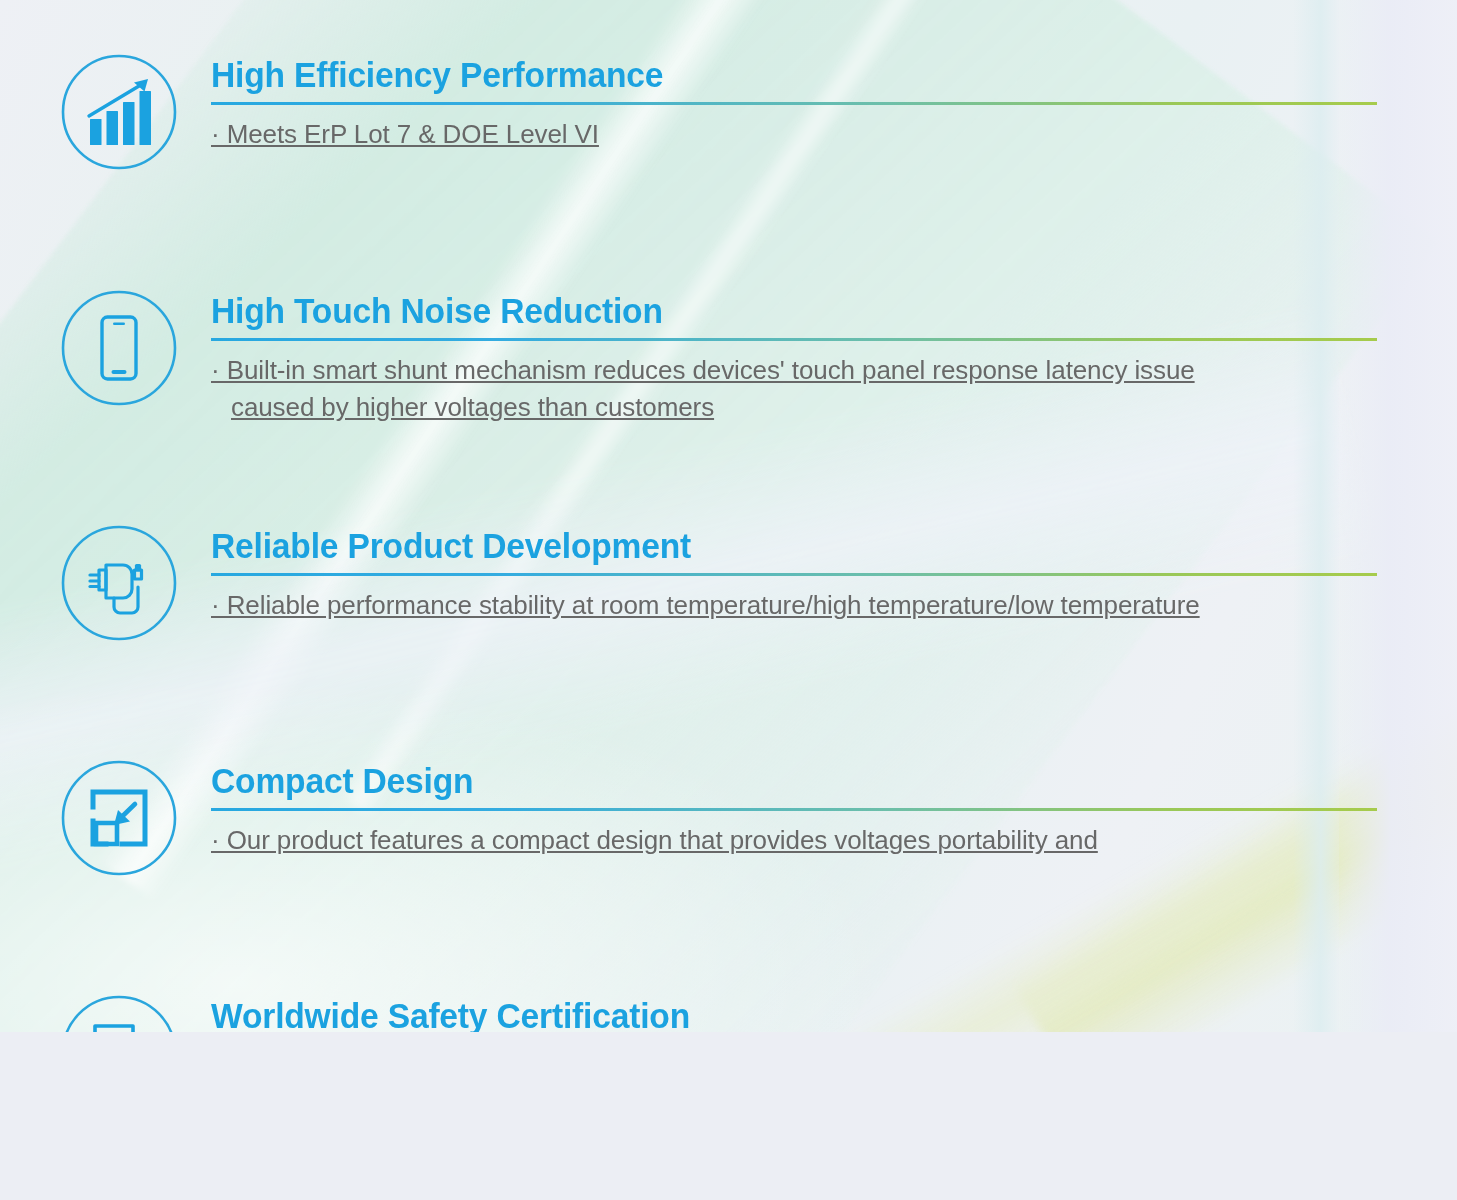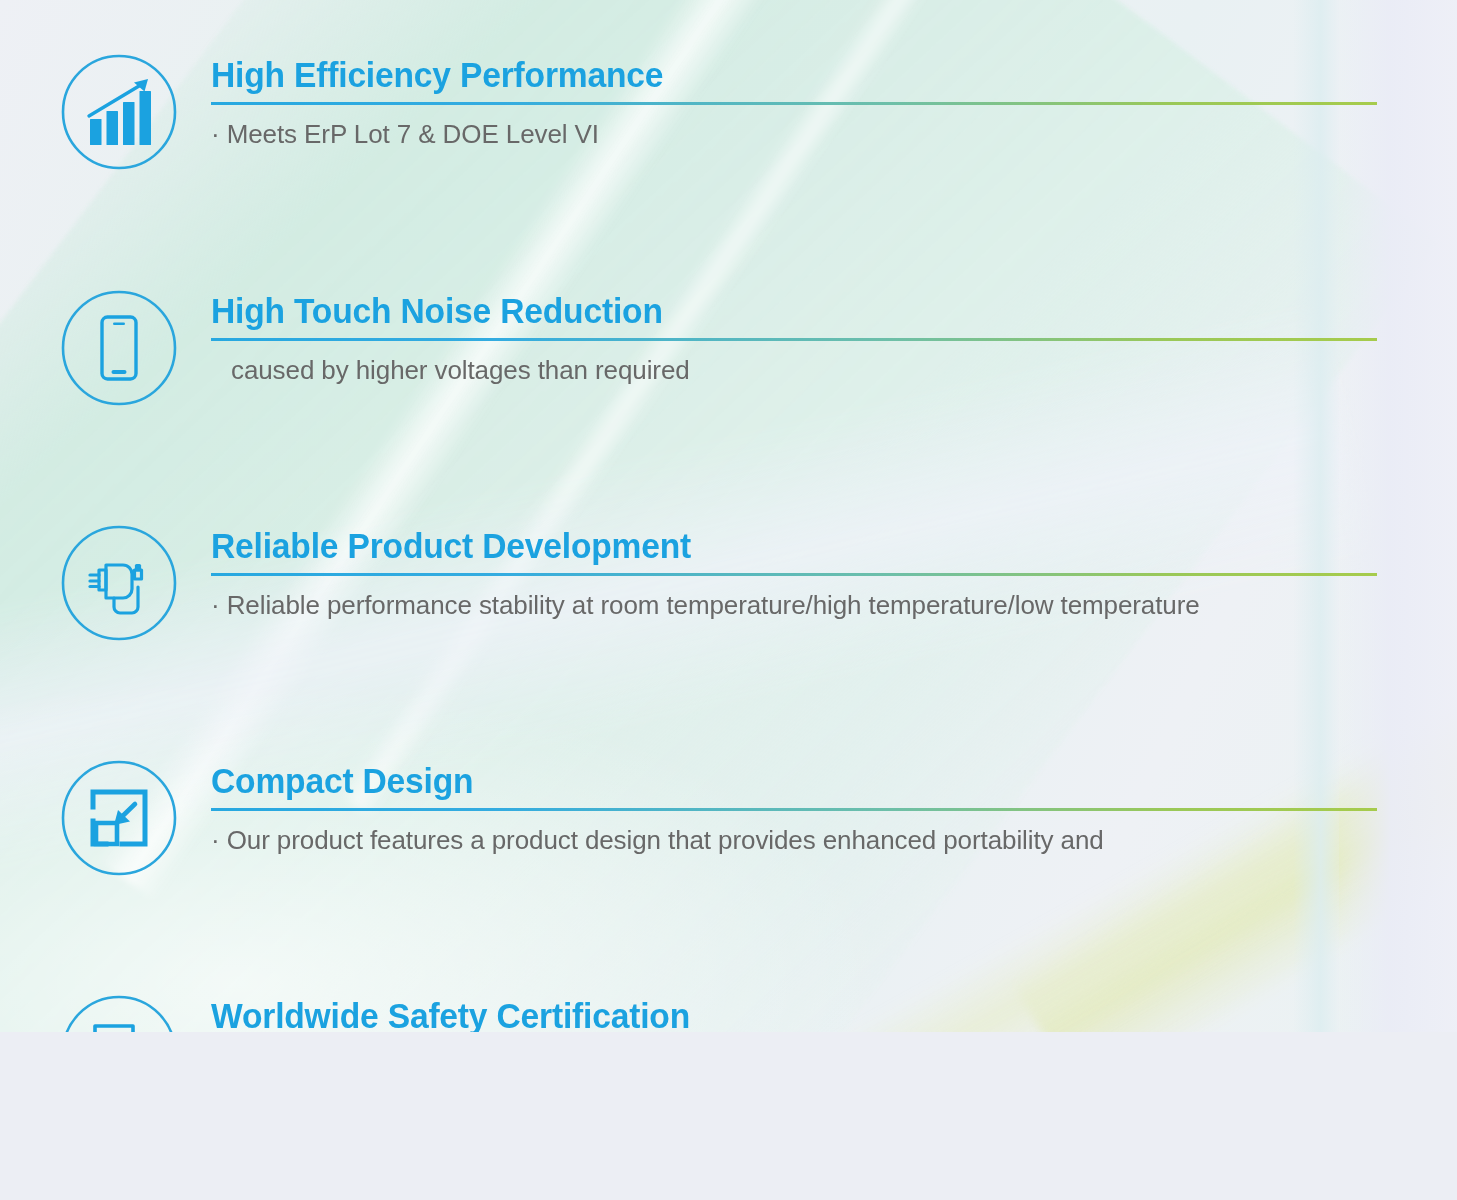--- a/index.html
+++ b/index.html
@@ -150,20 +150,21 @@
     margin-top: 5px;
     background: linear-gradient(90deg, #27a8e0 0%, #34ace0 25%, #6dbfa9 58%, #9ac858 82%, #a6cb4c 100%);
   }
   .feature-desc {
     margin-top: 11px;
     color: #686868;
     font-size: 26px;
     line-height: 37px;
     font-family: "Liberation Sans", sans-serif;
     letter-spacing: -0.1px;
+    text-decoration: underline;
   }
   .desc-line {
     white-space: pre;
   }
   .desc-line.cont {
     padding-left: 20px;
   }
 </style>
 </head>
 <body>
@@ -214,21 +215,22 @@
           <circle cx="59" cy="59" r="56" fill="none" stroke="#2aa6dd" stroke-width="2.6"></circle>
           <rect x="42" y="28" width="34" height="62" rx="5.5" fill="none" stroke="#1ba2e0" stroke-width="3.4"></rect>
           <rect x="53" y="33.5" width="12" height="2.6" rx="1.3" fill="#1ba2e0"></rect>
           <rect x="51.5" y="81" width="15" height="4" rx="2" fill="#1ba2e0"></rect>
         </svg>
       </div>
       <div class="feature-body">
         <div class="feature-title">High Touch Noise Reduction</div>
         <div class="feature-rule"></div>
         <div class="feature-desc">
-          <div class="desc-line cont">caused by higher voltages than required</div>
+          <div class="desc-line">· Built-in smart shunt mechanism reduces devices' touch panel response latency issue</div>
+          <div class="desc-line cont">caused by higher voltages than customers</div>
         </div>
       </div>
     </div>
 
     <div class="feature-row" style="top:524px;">
       <div class="icon-badge">
         <svg viewBox="0 0 118 118" xmlns="http://www.w3.org/2000/svg">
           <circle cx="59" cy="59" r="56" fill="none" stroke="#2aa6dd" stroke-width="2.6"></circle>
           <g fill="none" stroke="#1ba2e0" stroke-width="3.2" stroke-linecap="round" stroke-linejoin="round">
 
@@ -271,21 +273,21 @@
           <g stroke="#1ba2e0" stroke-width="4.6" fill="none" stroke-linecap="round">
             <path d="M75 45 L59.5 60"></path>
           </g>
           <path d="M54 66 L70 62.5 L58 51 Z" fill="#1ba2e0"></path>
         </svg>
       </div>
       <div class="feature-body">
         <div class="feature-title">Compact Design</div>
         <div class="feature-rule"></div>
         <div class="feature-desc">
-          <div class="desc-line">· Our product features a product design that provides enhanced portability and</div>
+          <div class="desc-line">· Our product features a compact design that provides voltages portability and</div>
         </div>
       </div>
     </div>
 
     <div class="feature-row" style="top:994px;">
       <div class="icon-badge">
         <svg viewBox="0 0 118 118" xmlns="http://www.w3.org/2000/svg">
           <circle cx="59" cy="59" r="56" fill="none" stroke="#2aa6dd" stroke-width="2.6"></circle>
 
           <path d="M35 32 h38 v46 h-38 z" fill="none" stroke="#1ba2e0" stroke-width="3.6" stroke-linejoin="round"></path>

